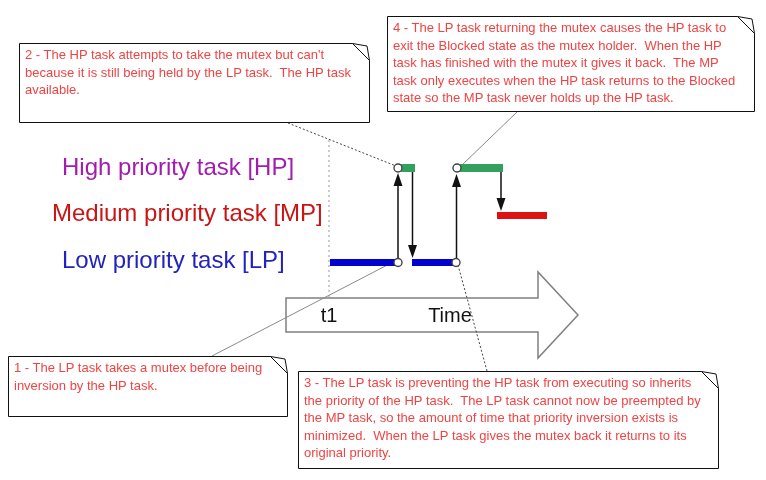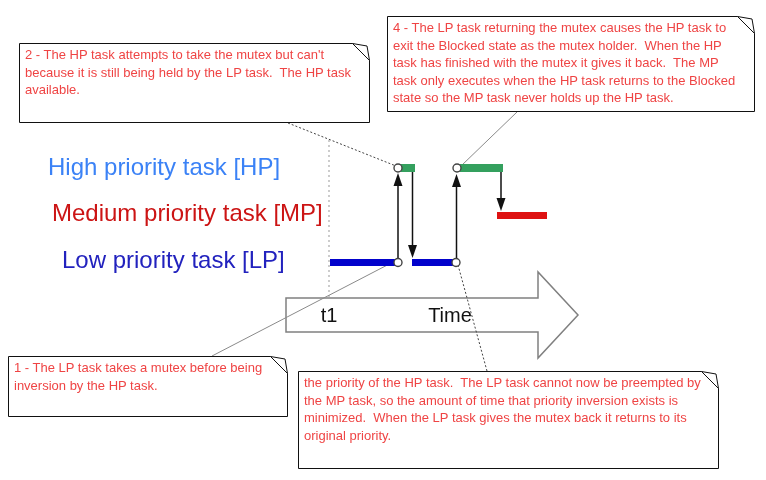--- a/index.html
+++ b/index.html
@@ -83,21 +83,21 @@
       <line x1="501" y1="172" x2="501" y2="199" stroke="#111111" stroke-width="1.5"></line>
       <polygon points="496.5,198 505.5,198 501,211" fill="#111111"></polygon>
     </g>
 
     <circle cx="398" cy="262.5" r="4" fill="#ffffff" stroke="#444444" stroke-width="1.4"></circle>
     <circle cx="456" cy="262.5" r="4" fill="#ffffff" stroke="#444444" stroke-width="1.4"></circle>
     <circle cx="398" cy="168" r="4" fill="#ffffff" stroke="#444444" stroke-width="1.4"></circle>
     <circle cx="457" cy="168" r="4" fill="#ffffff" stroke="#444444" stroke-width="1.4"></circle>
   </svg>
 
-  <div class="task-label" style="left: 48px; top: 154px; color: #3b82f6;">High priority task [HP]</div>
+  <div class="task-label" style="left: 62px; top: 154px; color: #a21caf;">High priority task [HP]</div>
   <div class="task-label" style="left: 52px; top: 200px; color: rgb(204, 20, 20);">Medium priority task [MP]</div>
   <div class="task-label" style="left: 62px; top: 247px; color: rgb(34, 34, 190);">Low priority task [LP]</div>
 
   <div class="note" style="left:19px; top:43px; width:351px; height:80px;padding-left:27px;">
     <svg width="351" height="80">
       <polygon points="0.5,0.5 333.5,0.5 350.5,17.5 350.5,79.5 0.5,79.5" fill="#ffffff" stroke="#111111"></polygon>
       <polygon points="333.5,0.5 348,3 350.5,17.5" fill="#ffffff" stroke="#111111"></polygon>
     </svg>
     <div class="note-text">
       <div class="note-line">2 - The HP task attempts to take the mutex but can't</div>
@@ -130,20 +130,21 @@
       <div class="note-line">inversion by the HP task.</div>
     </div>
   </div>
 
   <div class="note" style="left:298px; top:371px; width:421px; height:98px;">
     <svg width="421" height="98">
       <polygon points="0.5,0.5 403.5,0.5 420.5,17.5 420.5,97.5 0.5,97.5" fill="#ffffff" stroke="#111111"></polygon>
       <polygon points="403.5,0.5 418,3 420.5,17.5" fill="#ffffff" stroke="#111111"></polygon>
     </svg>
     <div class="note-text">
+      <div class="note-line">3 - The LP task is preventing the HP task from executing so inherits</div>
       <div class="note-line">the priority of the HP task.  The LP task cannot now be preempted by</div>
       <div class="note-line">the MP task, so the amount of time that priority inversion exists is</div>
       <div class="note-line">minimized.  When the LP task gives the mutex back it returns to its</div>
       <div class="note-line">original priority.</div>
     </div>
   </div>
 
 </div>
 
 </body></html>

